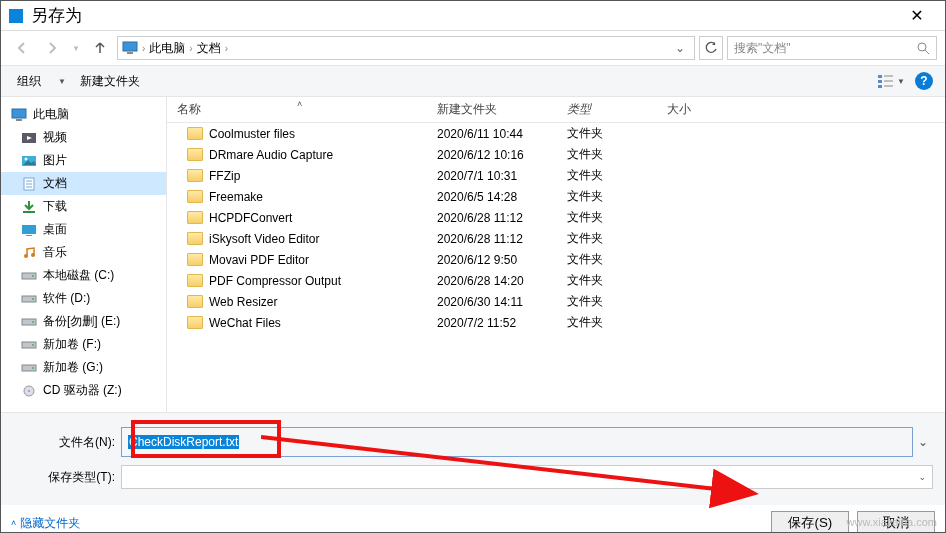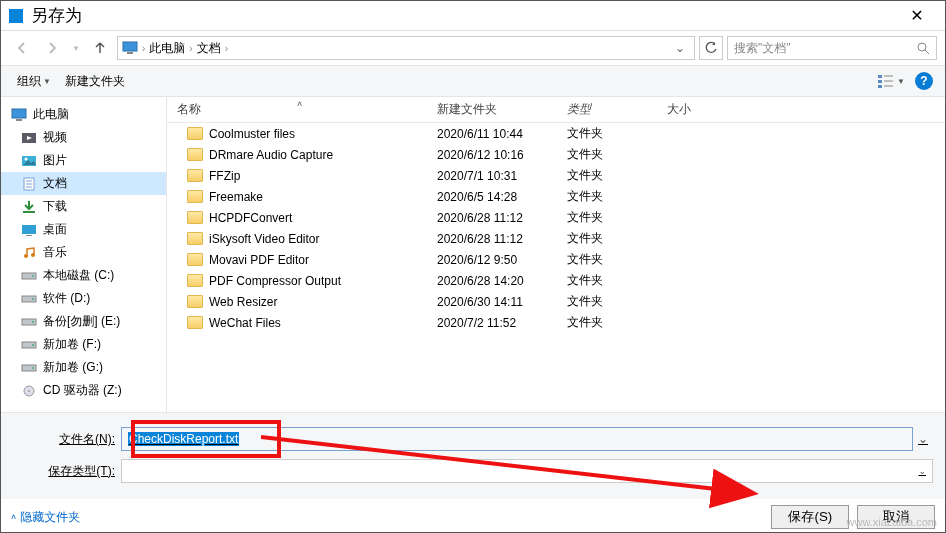--- a/index.html
+++ b/index.html
@@ -12,21 +12,21 @@
 .nav-arrow { width: 26px; height: 24px; display: flex; align-items: center; justify-content: center; color: #666; }
 .nav-arrow.disabled { color: #ccc; }
 .breadcrumb { flex: 1; height: 24px; border: 1px solid #ccc; display: flex; align-items: center; padding: 0 4px; gap: 2px; }
 .breadcrumb .pc-icon { width: 16px; height: 14px; display: inline-block; }
 .breadcrumb .sep { color: #888; font-size: 10px; padding: 0 2px; }
 .bc-drop { width: 20px; text-align: center; color: #666; }
 .refresh { width: 24px; height: 24px; border: 1px solid #ccc; display: flex; align-items: center; justify-content: center; }
 .search { width: 210px; height: 24px; border: 1px solid #ccc; display: flex; align-items: center; padding: 0 6px; color: #888; }
 .search .s-icon { margin-left: auto; }
 .toolbar { height: 32px; background: #f5f6f7; border-top: 1px solid #e5e5e5; border-bottom: 1px solid #e5e5e5; display: flex; align-items: center; padding: 0 12px; gap: 6px; }
-.toolbar .t-item { display: flex; align-items: center; gap: 2px; padding: 2px 4px; }
+.toolbar .t-item { display: flex; align-items: center; gap: 17px; padding: 2px 4px; }
 .toolbar .drop { font-size: 8px; color: #555; }
 .toolbar .right { margin-left: auto; display: flex; align-items: center; gap: 10px; }
 .view-icon { display: inline-flex; align-items: center; gap: 3px; }
 .help-icon { width: 18px; height: 18px; border-radius: 50%; background: #097cd6; color: #fff; text-align: center; line-height: 18px; font-weight: bold; }
 .mainarea { display: flex; height: 315px; }
 .sidebar { width: 166px; border-right: 1px solid #e5e5e5; overflow-y: auto; padding: 6px 0; }
 .side-item { display: flex; align-items: center; gap: 6px; padding: 3px 6px 3px 20px; cursor: pointer; }
 .side-item.top { padding-left: 10px; }
 .side-item.sel { background: #cde8ff; }
 .side-icon { width: 16px; height: 14px; display: inline-block; flex-shrink: 0; }
@@ -39,21 +39,21 @@
 .fl-col.size { width: 80px; }
 .sort-arrow { position: absolute; left: 50%; top: -2px; font-size: 9px; color: #555; }
 .fl-row { display: flex; align-items: center; height: 21px; }
 .fl-row .cell { padding: 0 10px; }
 .fl-row .name-cell { width: 260px; display: flex; gap: 6px; padding-left: 20px; }
 .folder-icon { width: 16px; height: 13px; background: linear-gradient(#ffe9a6,#f7ce68); border: 1px solid #e0b84e; border-radius: 1px; display: inline-block; flex-shrink: 0; }
 .bottom { border-top: 1px solid #e5e5e5; background: #f5f6f7; padding: 14px 12px 8px; }
 .field-row { display: flex; align-items: center; margin-bottom: 8px; }
 .field-label { width: 108px; text-align: right; padding-right: 6px; }
 .fname-wrap { flex: 1; position: relative; }
-.fname-input { width: 100%; height: 24px; border: 1px solid #7a9fd4; padding: 8px 6px; }
+.fname-input { width: 100%; height: 24px; border: 1px solid #7a9fd4; padding: 14px 6px; }
 .fname-input .selected-text { background: #0a84d8; color: #fff; padding: 0 1px; }
 .combo-drop { width: 20px; text-align: center; color: #555; }
 .type-combo { flex: 1; height: 24px; border: 1px solid #ccc; background: #fff; display: flex; align-items: center; padding: 0 6px; }
 .red-box { position: absolute; border: 4px solid #e11; left: 118px; top: -7px; width: 150px; height: 38px; pointer-events: none; }
 .actions { display: flex; align-items: center; padding: 6px 10px; }
 .hide-folders { display: flex; align-items: center; gap: 4px; color: #0066cc; }
 .hide-folders .chev { font-size: 9px; }
 .actions .spacer { flex: 1; }
 .btn { width: 78px; height: 24px; border: 1px solid #999; background: #efefef; cursor: pointer; }
 .btn + .btn { margin-left: 8px; }
@@ -365,21 +365,21 @@
             <span>WeChat Files</span>
           </div>
           <div class="cell" style="width:130px">2020/7/2 11:52</div>
           <div class="cell" style="width:100px">文件夹</div>
           <div class="cell" style="width:80px"></div>
         </div>
       </div>
   </div>
 </div>
 
-<div class="bottom" style="position:relative;text-decoration:underline;">
+<div class="bottom" style="position:relative;">
   <div class="field-row" style="position:relative;">
     <div class="field-label">文件名(N):</div>
     <div class="fname-wrap">
       <div class="fname-input" style="display:flex;align-items:center;">
         <span class="selected-text">CheckDiskReport.txt</span>
       </div>
     </div>
     <div class="combo-drop">⌄</div>
     <div class="red-box"></div>
   </div>

